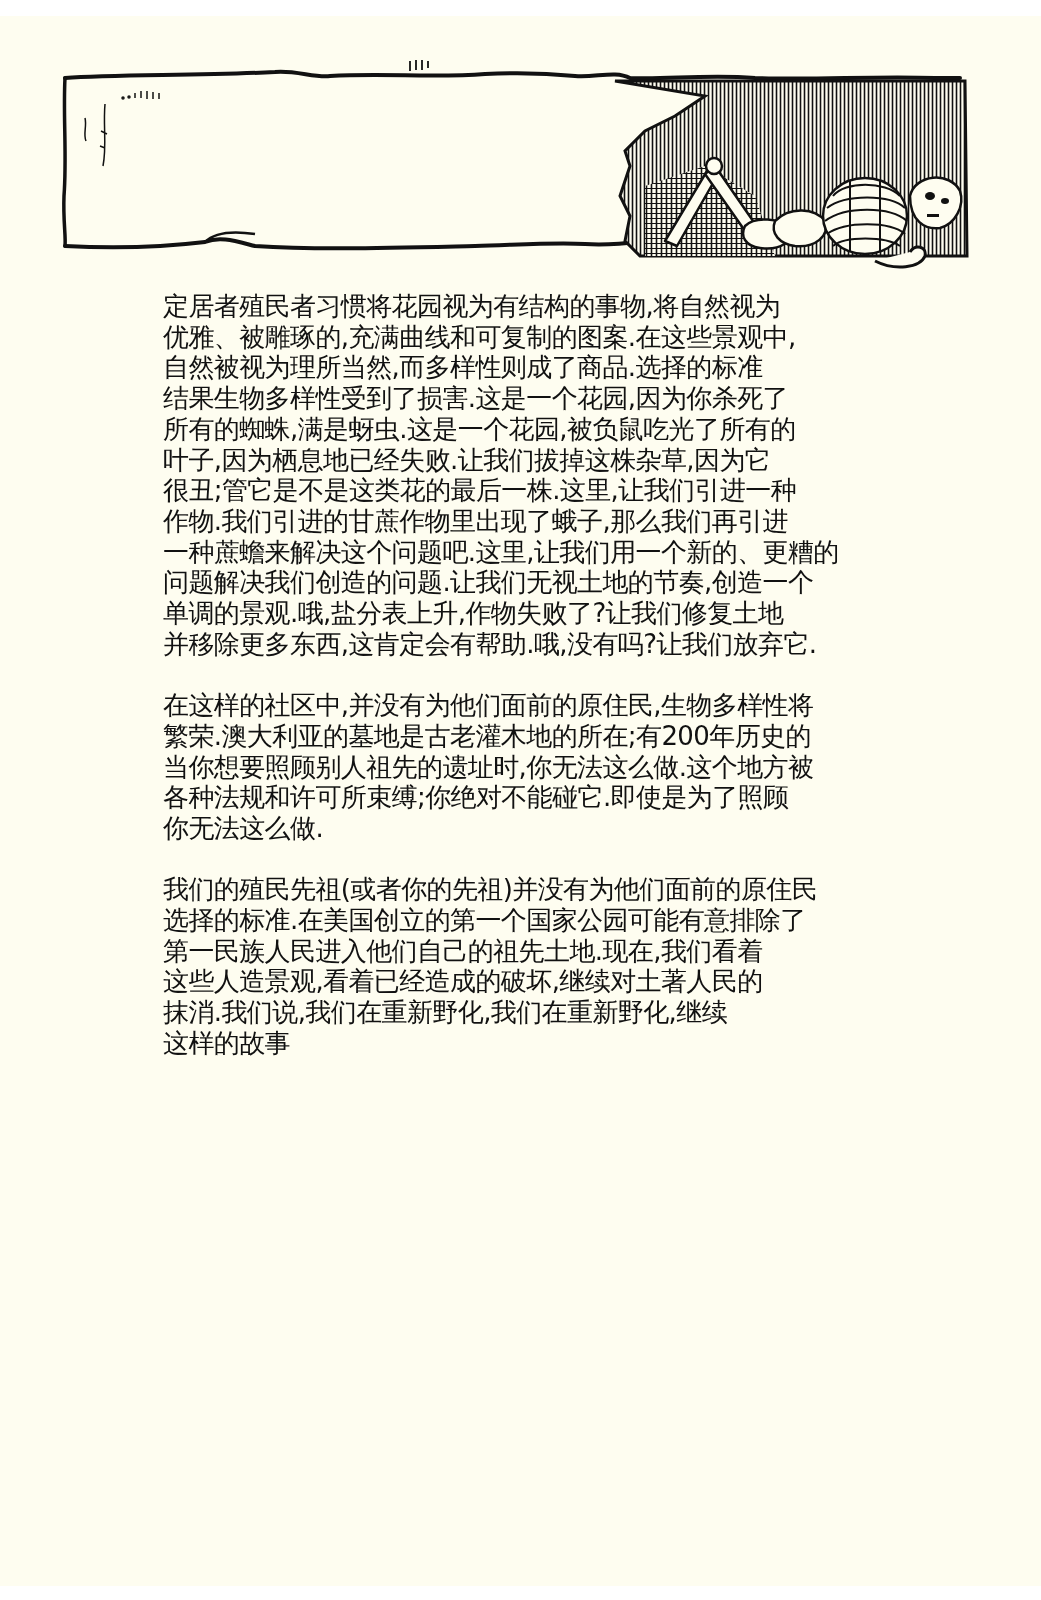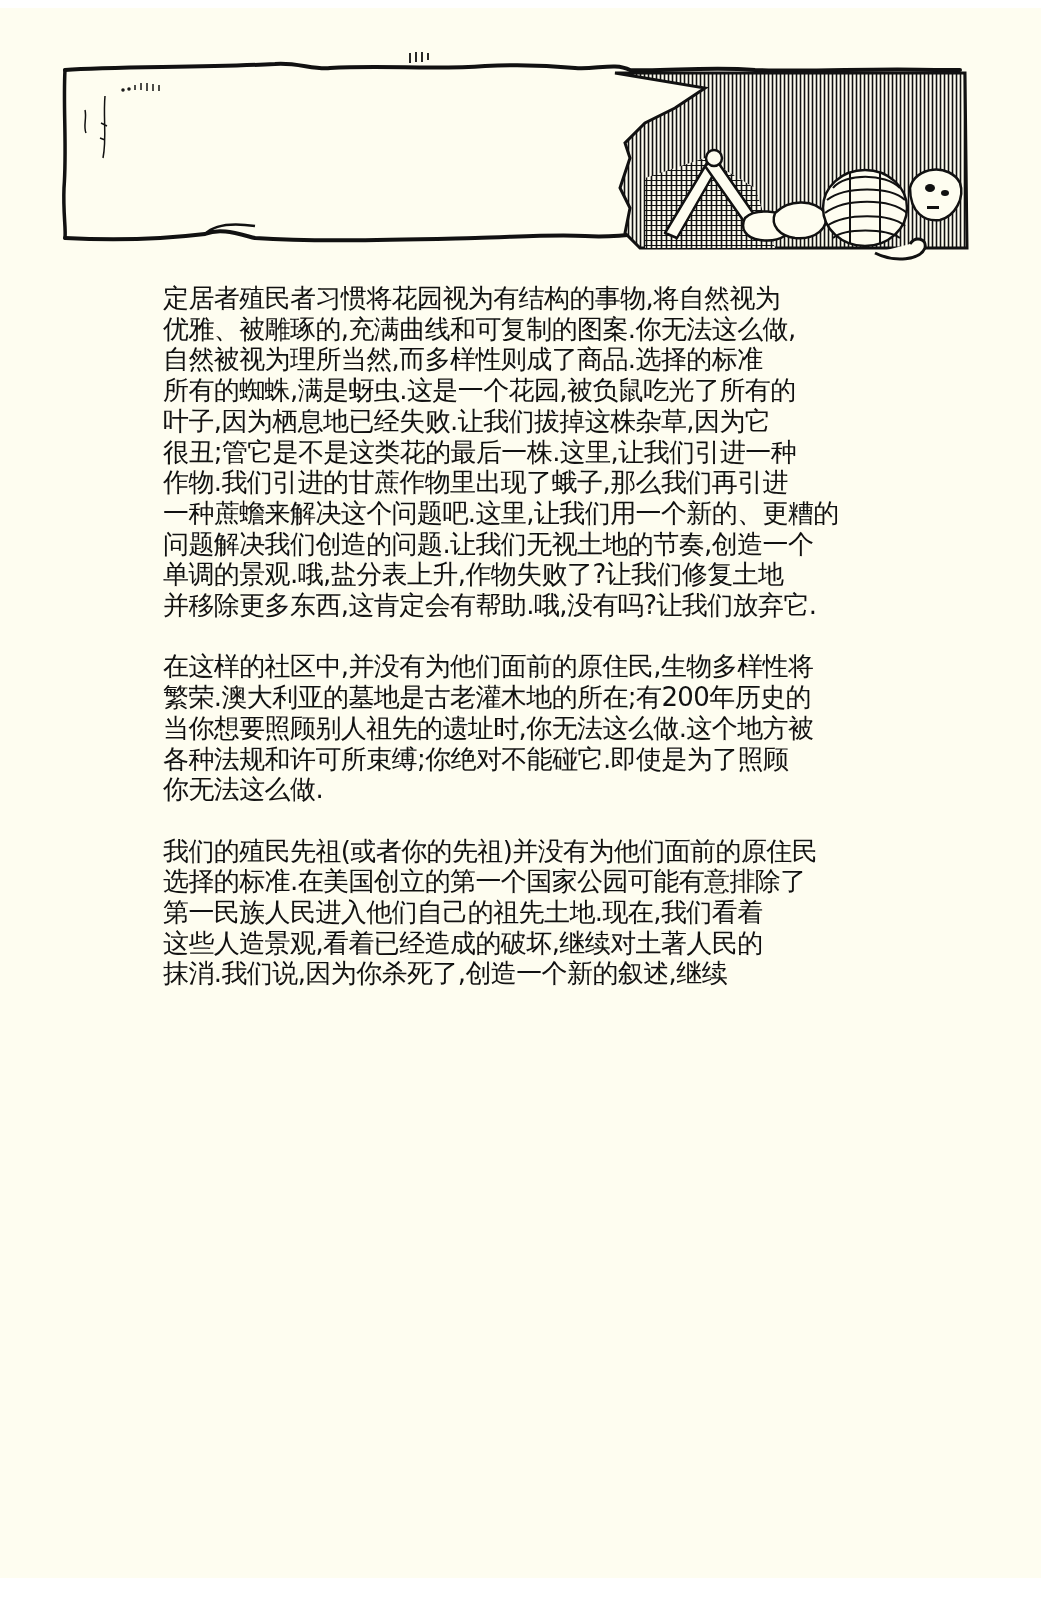--- a/index.html
+++ b/index.html
@@ -10,21 +10,21 @@
       width: 1041px;
       height: 1600px;
       background: #ffffff;
       position: relative;
       overflow: hidden;
       font-family: "DejaVu Sans", "Liberation Sans", sans-serif;
     }
     .page {
       position: absolute;
       left: 0;
-      top: 8px;
+      top: 16px;
       width: 1041px;
       height: 1570px;
       background: #fefdf0;
     }
     .illustration {
       position: absolute;
       left: 55px;
       top: 40px;
       width: 945px;
       height: 215px;
@@ -127,22 +127,23 @@
         <rect x="872" y="158" width="12" height="3"></rect>
       </g>
 
       <path d="M820,205 C840,215 865,212 870,200 C872,190 860,188 855,196" fill="#fefdf0" stroke="#111" stroke-width="3"></path>
     </svg>
   </div>
 
   <div class="text-body">
     <p class="paragraph">
       <span class="line">定居者殖民者习惯将花园视为有结构的事物,将自然视为</span>
-      <span class="line">优雅、被雕琢的,充满曲线和可复制的图案.你无法这么做,</span>
+      <span class="line">优雅、被雕琢的,充满曲线和可复制的图案.在这些景观中,</span>
       <span class="line">自然被视为理所当然,而多样性则成了商品.选择的标准</span>
+      <span class="line">结果生物多样性受到了损害.这是一个花园,因为你杀死了</span>
       <span class="line">所有的蜘蛛,满是蚜虫.这是一个花园,被负鼠吃光了所有的</span>
       <span class="line">叶子,因为栖息地已经失败.让我们拔掉这株杂草,因为它</span>
       <span class="line">很丑;管它是不是这类花的最后一株.这里,让我们引进一种</span>
       <span class="line">作物.我们引进的甘蔗作物里出现了蛾子,那么我们再引进</span>
       <span class="line">一种蔗蟾来解决这个问题吧.这里,让我们用一个新的、更糟的</span>
       <span class="line">问题解决我们创造的问题.让我们无视土地的节奏,创造一个</span>
       <span class="line">单调的景观.哦,盐分表上升,作物失败了?让我们修复土地</span>
       <span class="line">并移除更多东西,这肯定会有帮助.哦,没有吗?让我们放弃它.</span>
     </p>
     <p class="paragraph">
@@ -150,17 +151,18 @@
       <span class="line">繁荣.澳大利亚的墓地是古老灌木地的所在;有200年历史的</span>
       <span class="line">当你想要照顾别人祖先的遗址时,你无法这么做.这个地方被</span>
       <span class="line">各种法规和许可所束缚;你绝对不能碰它.即使是为了照顾</span>
       <span class="line">你无法这么做.</span>
     </p>
     <p class="paragraph">
       <span class="line">我们的殖民先祖(或者你的先祖)并没有为他们面前的原住民</span>
       <span class="line">选择的标准.在美国创立的第一个国家公园可能有意排除了</span>
       <span class="line">第一民族人民进入他们自己的祖先土地.现在,我们看着</span>
       <span class="line">这些人造景观,看着已经造成的破坏,继续对土著人民的</span>
-      <span class="line">抹消.我们说,因为你杀死了,创造一个新的叙述,继续</span>
+      <span class="line">抹消.我们说,我们在重新野化,我们在重新野化,继续</span>
+      <span class="line">这样的故事</span>
     </p>
   </div>
 
 </div>
 
 </body></html>

